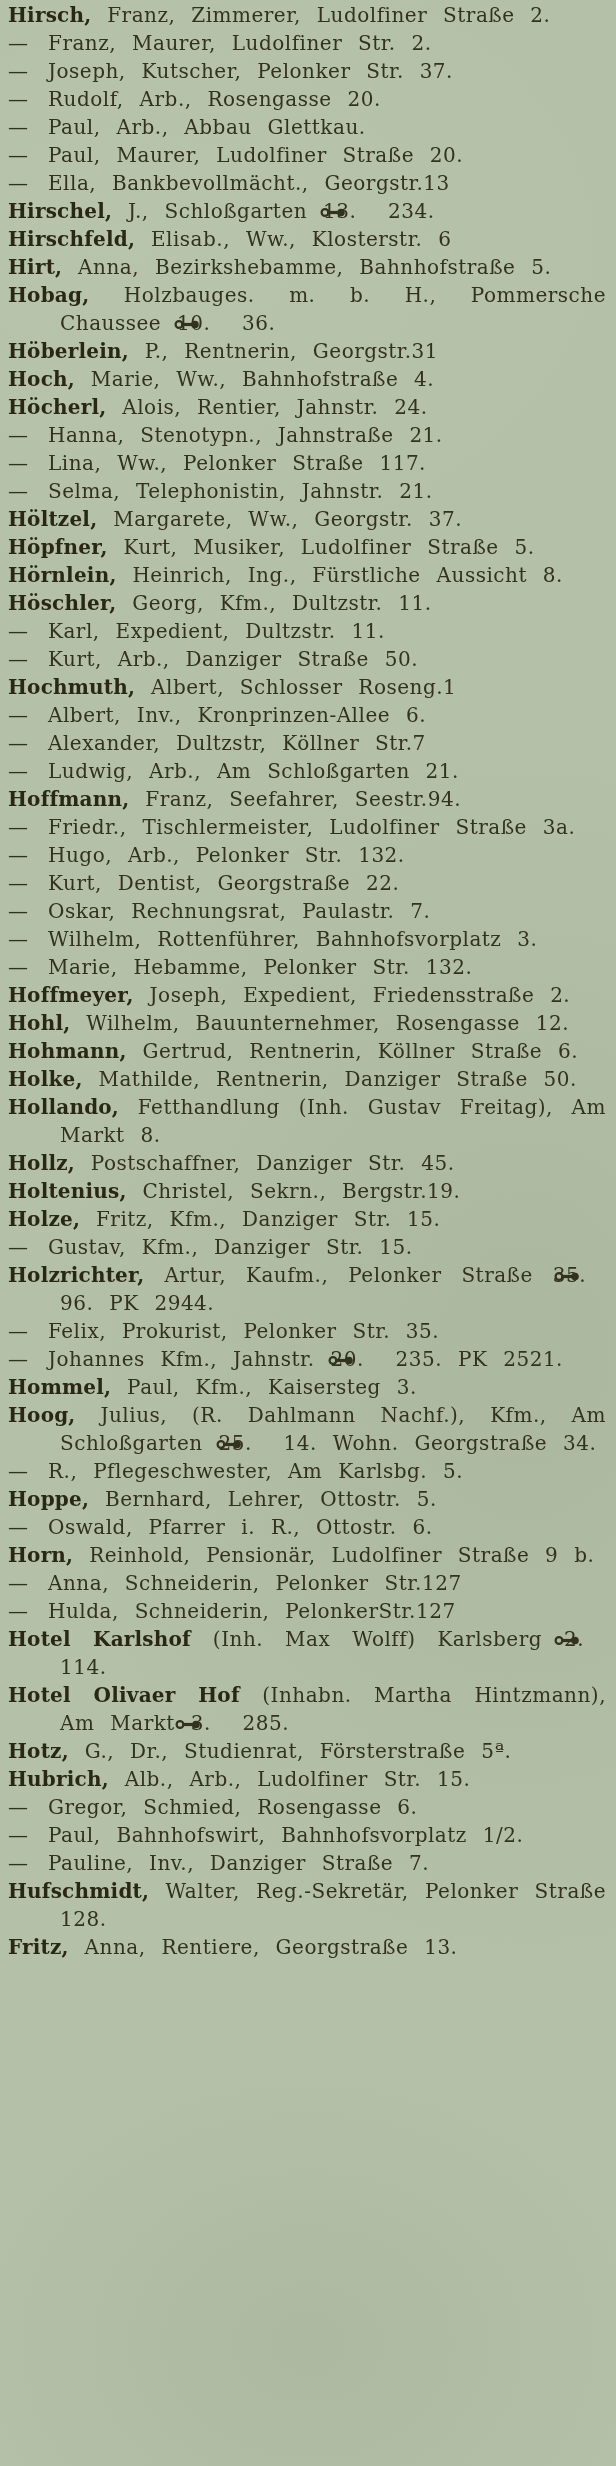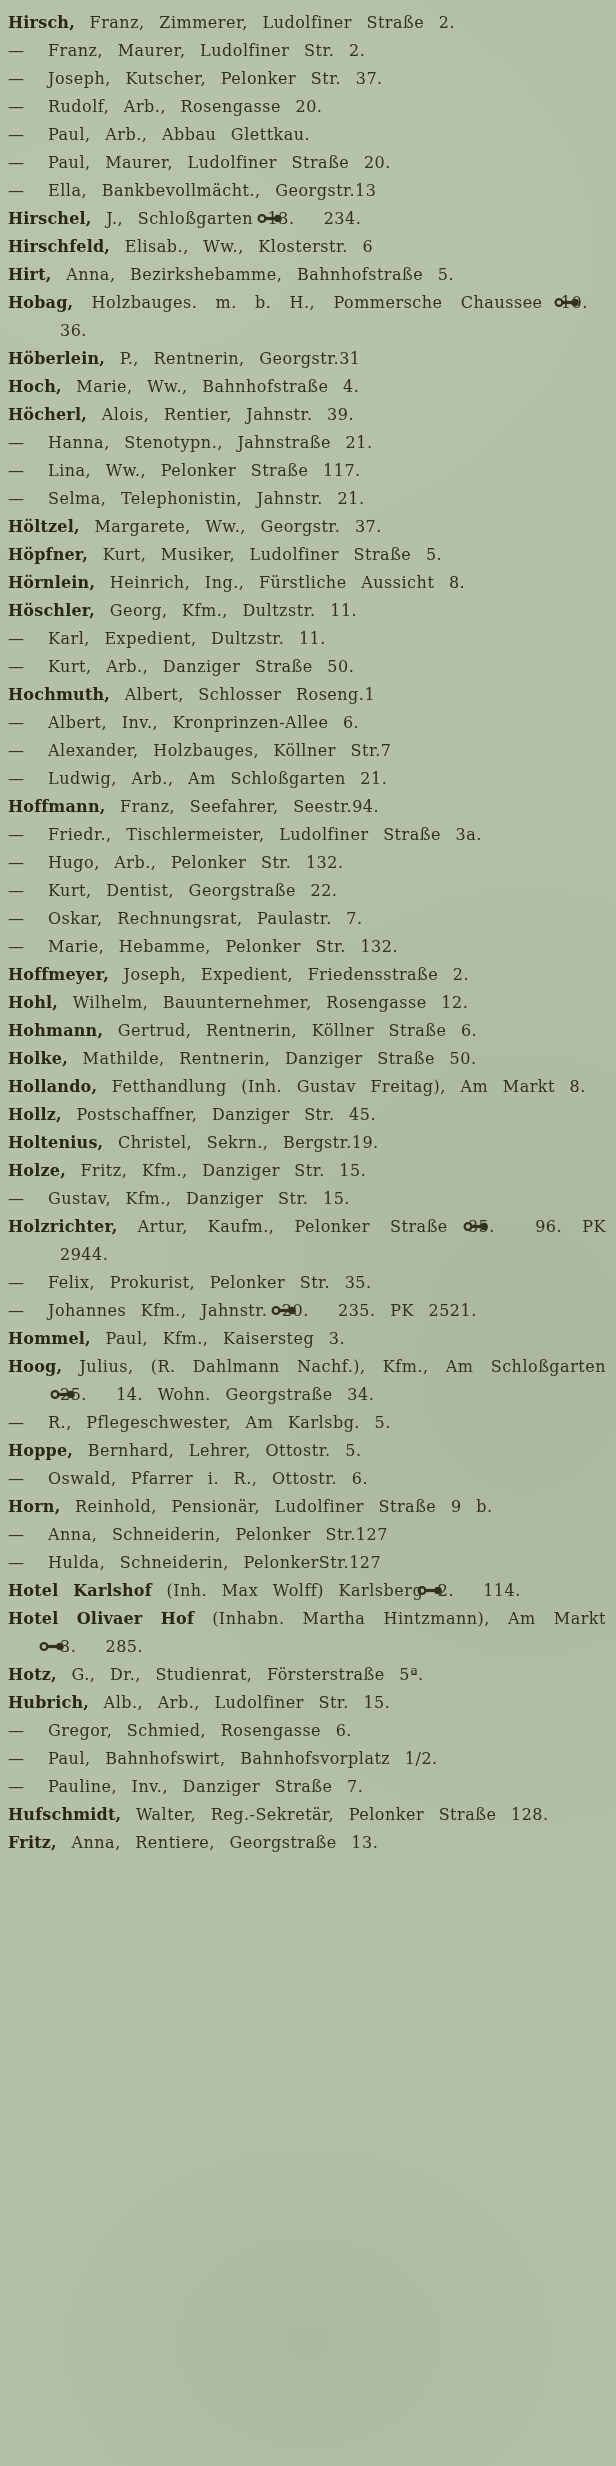--- a/index.html
+++ b/index.html
@@ -6,29 +6,29 @@
     margin: 0;
     padding: 0;
     background: #9aa58d;
   }
   .page {
     position: relative;
     width: 616px;
     height: 2466px;
     box-sizing: border-box;
     margin: 0;
-    padding: 9px 10px 12px 8px;
+    padding: 1px 10px 12px 8px;
     background-color: #b4c0a7;
     background-image:
       radial-gradient(ellipse 900px 600px at 20% 10%, rgba(255,255,255,0.06), rgba(0,0,0,0.0) 60%),
       radial-gradient(ellipse 700px 900px at 85% 55%, rgba(60,70,40,0.07), rgba(0,0,0,0.0) 70%),
       radial-gradient(ellipse 500px 400px at 50% 95%, rgba(40,45,25,0.05), rgba(0,0,0,0.0) 70%);
     color: #33311f;
     font-family: "DejaVu Serif", "Liberation Serif", serif;
-    font-size: 16px;
+    font-size: 20px;
     line-height: 28px;
     text-align: justify;
     overflow: hidden;
   }
   .entry {
     margin: 0;
     padding-left: 52px;
     text-indent: -52px;
     hyphens: manual;
     -webkit-hyphens: manual;
@@ -75,39 +75,40 @@
           </svg></span> <span>234.</span></p>
       <p class="entry"><b>Hirschfeld,</b> <span>Elisab., Ww., Klosterstr. 6</span></p>
       <p class="entry"><b>Hirt,</b> <span>Anna, Bezirkshebamme, Bahn­hofstraße 5.</span></p>
       <p class="entry"><b>Hobag,</b> <span>Holzbauges. m. b. H., Pom­mersche Chaussee 10.</span> <span class="phone-icon"><svg width="26" height="13" viewBox="0 0 26 13" aria-hidden="true">
             <circle cx="5" cy="6.5" r="3.4" fill="none" stroke="currentColor" stroke-width="2.2"></circle>
             <rect x="7" y="4.9" width="12" height="3.2" fill="currentColor"></rect>
             <circle cx="21" cy="6.5" r="3.8" fill="currentColor"></circle>
           </svg></span> <span>36.</span></p>
       <p class="entry"><b>Höberlein,</b> <span>P., Rentnerin, Georgstr.31</span></p>
       <p class="entry"><b>Hoch,</b> <span>Marie, Ww., Bahnhofstraße 4.</span></p>
-      <p class="entry"><b>Höcherl,</b> <span>Alois, Rentier, Jahnstr. 39.</span></p>
+      <p class="entry"><b>Höcherl,</b> <span>Alois, Rentier, Jahnstr. 24.</span></p>
       <p class="entry"><span class="dash">—</span><span>Hanna, Stenotypn., Jahnstraße 21.</span></p>
       <p class="entry"><span class="dash">—</span><span>Lina, Ww., Pelonker Straße 117.</span></p>
       <p class="entry"><span class="dash">—</span><span>Selma, Telephonistin, Jahnstr. 21.</span></p>
       <p class="entry"><b>Höltzel,</b> <span>Margarete, Ww., Georgstr. 37.</span></p>
       <p class="entry"><b>Höpfner,</b> <span>Kurt, Musiker, Ludolfiner Straße 5.</span></p>
       <p class="entry"><b>Hörnlein,</b> <span>Heinrich, Ing., Fürstliche Aussicht 8.</span></p>
       <p class="entry"><b>Höschler,</b> <span>Georg, Kfm., Dultzstr. 11.</span></p>
       <p class="entry"><span class="dash">—</span><span>Karl, Expedient, Dultzstr. 11.</span></p>
       <p class="entry"><span class="dash">—</span><span>Kurt, Arb., Danziger Straße 50.</span></p>
       <p class="entry"><b>Hochmuth,</b> <span>Albert, Schlosser Roseng.1</span></p>
       <p class="entry"><span class="dash">—</span><span>Albert, Inv., Kronprinzen-Allee 6.</span></p>
-      <p class="entry"><span class="dash">—</span><span>Alexander, Holzbauges, Köllner Str.7</span></p>
+      <p class="entry"><span class="dash">—</span><span>Alexander, Dultzstr, Köllner Str.7</span></p>
       <p class="entry"><span class="dash">—</span><span>Ludwig, Arb., Am Schloßgarten 21.</span></p>
       <p class="entry"><b>Hoffmann,</b> <span>Franz, Seefahrer, Seestr.94.</span></p>
       <p class="entry"><span class="dash">—</span><span>Friedr., Tischlermeister, Ludolfiner Straße 3a.</span></p>
       <p class="entry"><span class="dash">—</span><span>Hugo, Arb., Pelonker Str. 132.</span></p>
       <p class="entry"><span class="dash">—</span><span>Kurt, Dentist, Georgstraße 22.</span></p>
       <p class="entry"><span class="dash">—</span><span>Oskar, Rechnungsrat, Paulastr. 7.</span></p>
+      <p class="entry"><span class="dash">—</span><span>Wilhelm, Rottenführer, Bahnhofs­vorplatz 3.</span></p>
       <p class="entry"><span class="dash">—</span><span>Marie, Hebamme, Pelonker Str. 132.</span></p>
       <p class="entry"><b>Hoffmeyer,</b> <span>Joseph, Expedient, Frie­densstraße 2.</span></p>
       <p class="entry"><b>Hohl,</b> <span>Wilhelm, Bauunternehmer, Rosengasse 12.</span></p>
       <p class="entry"><b>Hohmann,</b> <span>Gertrud, Rentnerin, Köll­ner Straße 6.</span></p>
       <p class="entry"><b>Holke,</b> <span>Mathilde, Rentnerin, Danziger Straße 50.</span></p>
       <p class="entry"><b>Hollando,</b> <span>Fetthandlung (Inh. Gustav Freitag), Am Markt 8.</span></p>
       <p class="entry"><b>Hollz,</b> <span>Postschaffner, Danziger Str. 45.</span></p>
       <p class="entry"><b>Holtenius,</b> <span>Christel, Sekrn., Bergstr.19.</span></p>
       <p class="entry"><b>Holze,</b> <span>Fritz, Kfm., Danziger Str. 15.</span></p>
       <p class="entry"><span class="dash">—</span><span>Gustav, Kfm., Danziger Str. 15.</span></p>

